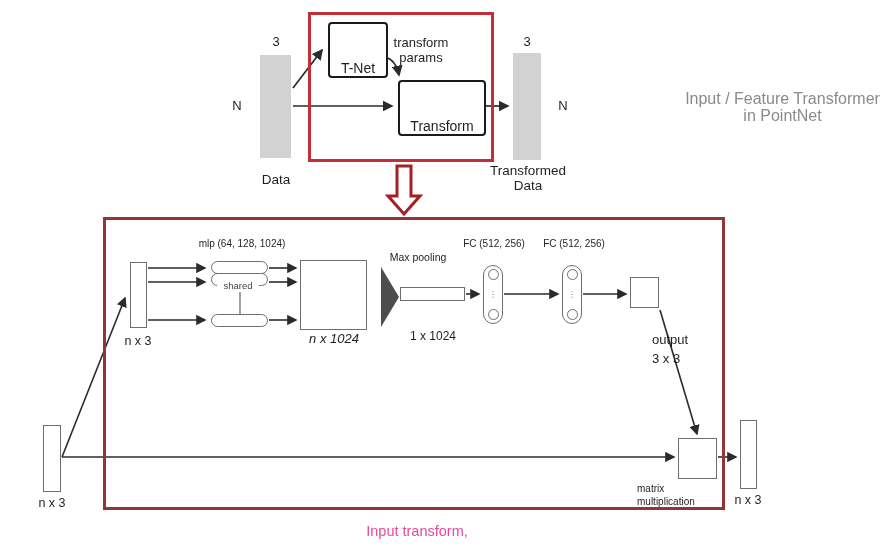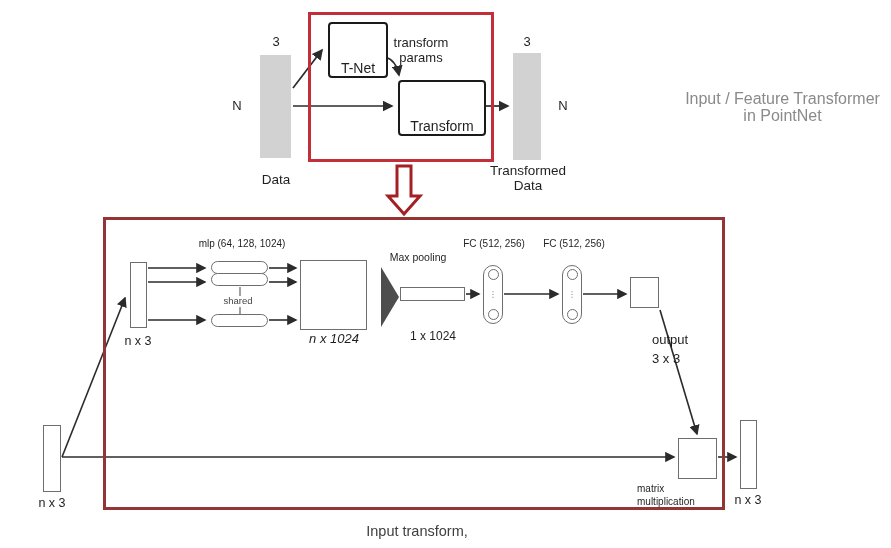--- a/index.html
+++ b/index.html
@@ -100,21 +100,21 @@
   </div>
 
   <div id="bottom-red-box" class="redbox" style="left:103px;top:217px;width:622px;height:293px;"></div>
 
   <div class="shape" style="left:130px;top:262px;width:17px;height:66px;"></div>
   <div class="lbl" style="left:116px;top:334px;width:44px;font-size:12.5px;">n x 3</div>
 
   <div class="lbl small" style="left:186px;top:238px;width:112px;">mlp (64, 128, 1024)</div>
   <div class="capsule" style="left:211px;top:261px;width:57px;height:13px;"></div>
   <div class="capsule" style="left:211px;top:273px;width:57px;height:13px;"></div>
-  <div class="lbl tiny" style="left:217px;top:296px;width:42px;">shared</div>
+  <div class="lbl tiny" style="left:217px;top:281px;width:42px;">shared</div>
   <div class="capsule" style="left:211px;top:314px;width:57px;height:13px;"></div>
 
   <div class="shape" style="left:300px;top:260px;width:67px;height:70px;"></div>
   <div class="lbl" style="left:298px;top:332px;width:72px;font-size:13px;font-style:italic;">n x 1024</div>
 
   <div class="lbl" style="left:386px;top:251px;width:64px;font-size:10.5px;">Max pooling</div>
   <div class="shape" style="left:400px;top:287px;width:65px;height:14px;"></div>
   <div class="lbl" style="left:400px;top:330px;width:66px;font-size:12px;">1 x 1024</div>
 
   <div class="lbl small" style="left:457px;top:238px;width:74px;">FC (512, 256)</div>
@@ -141,15 +141,15 @@
     <div>matrix</div>
     <div>multiplication</div>
   </div>
 
   <div class="shape" style="left:43px;top:425px;width:18px;height:67px;"></div>
   <div class="lbl" style="left:30px;top:496px;width:44px;font-size:12.5px;">n x 3</div>
 
   <div class="shape" style="left:740px;top:420px;width:17px;height:69px;"></div>
   <div class="lbl" style="left:726px;top:493px;width:44px;font-size:12.5px;">n x 3</div>
 
-  <div class="lbl" style="left:337px;top:523px;width:160px;font-size:14.5px;color:#404040;">Input transform,</div>
+  <div class="lbl" style="left:337px;top:523px;width:160px;font-size:14.5px;color:#ec4899;">Input transform,</div>
 
 </div>
 
 </body></html>

